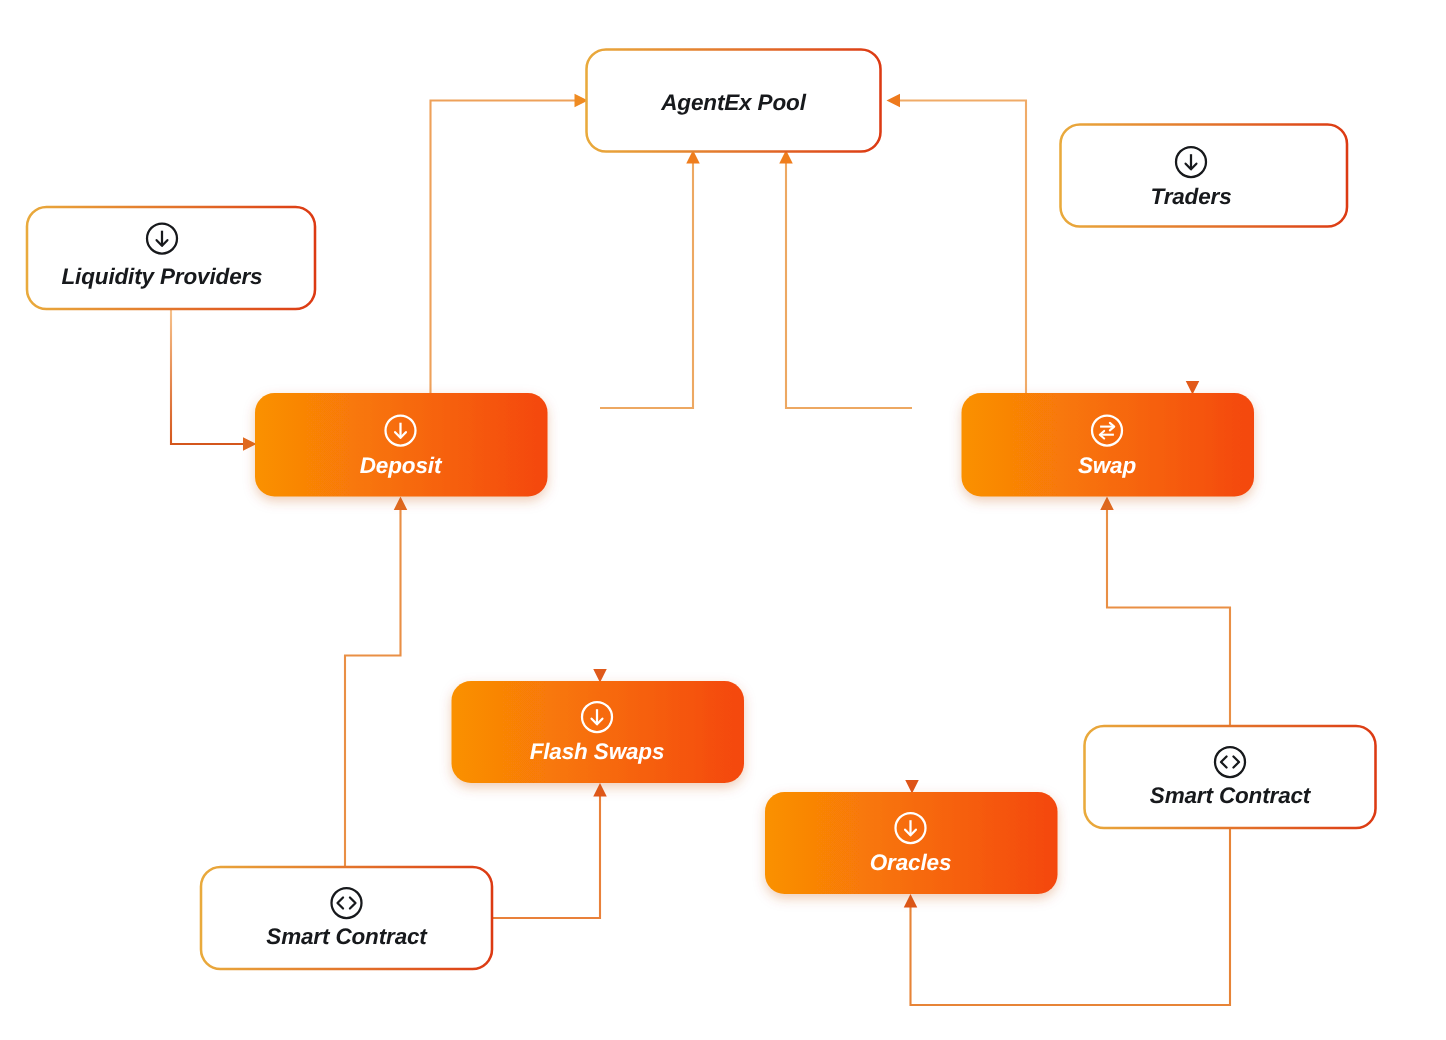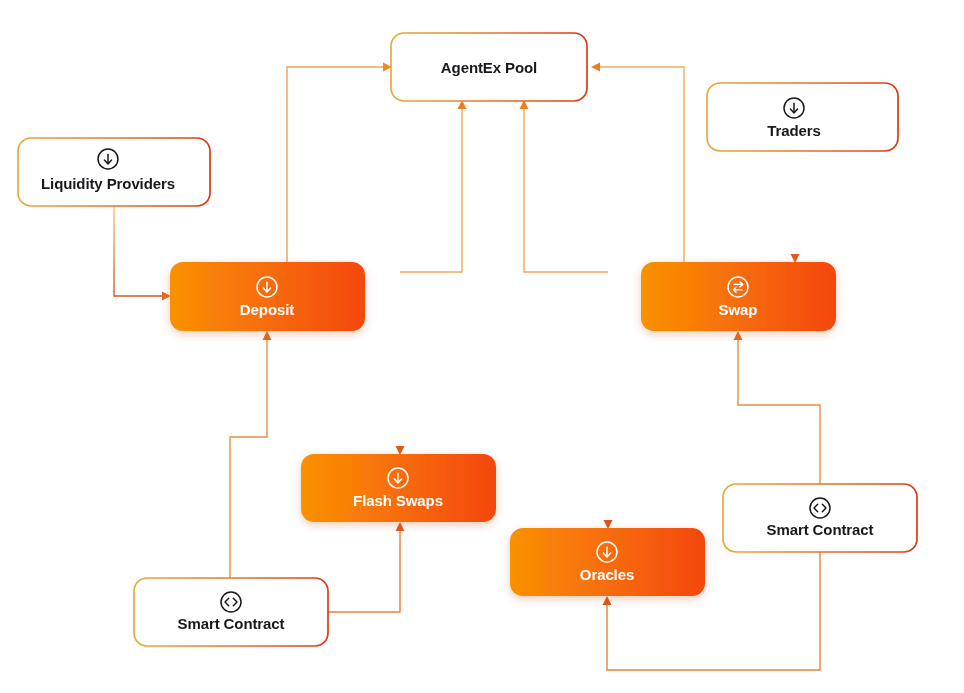--- a/index.html
+++ b/index.html
@@ -12,20 +12,21 @@
     width: 964px;
     height: 693px;
     font-family: "Liberation Sans", sans-serif;
     overflow: hidden;
   }
   #diagram-root {
     position: relative;
     width: 964px;
     height: 693px;
     background: #ffffff;
+    font-style: italic;
   }
   svg.canvas {
     position: absolute;
     top: 0;
     left: 0;
     width: 964px;
     height: 693px;
     display: block;
   }
   .node-label {

